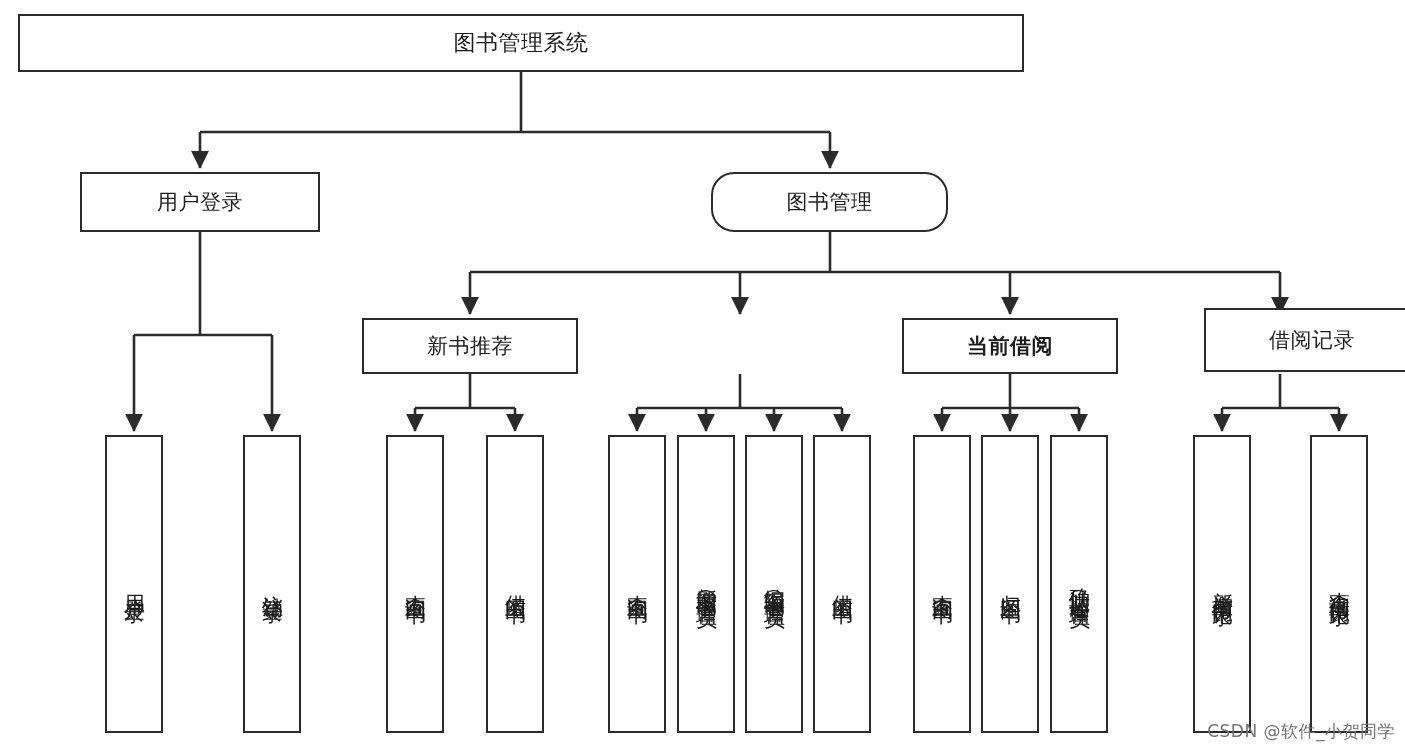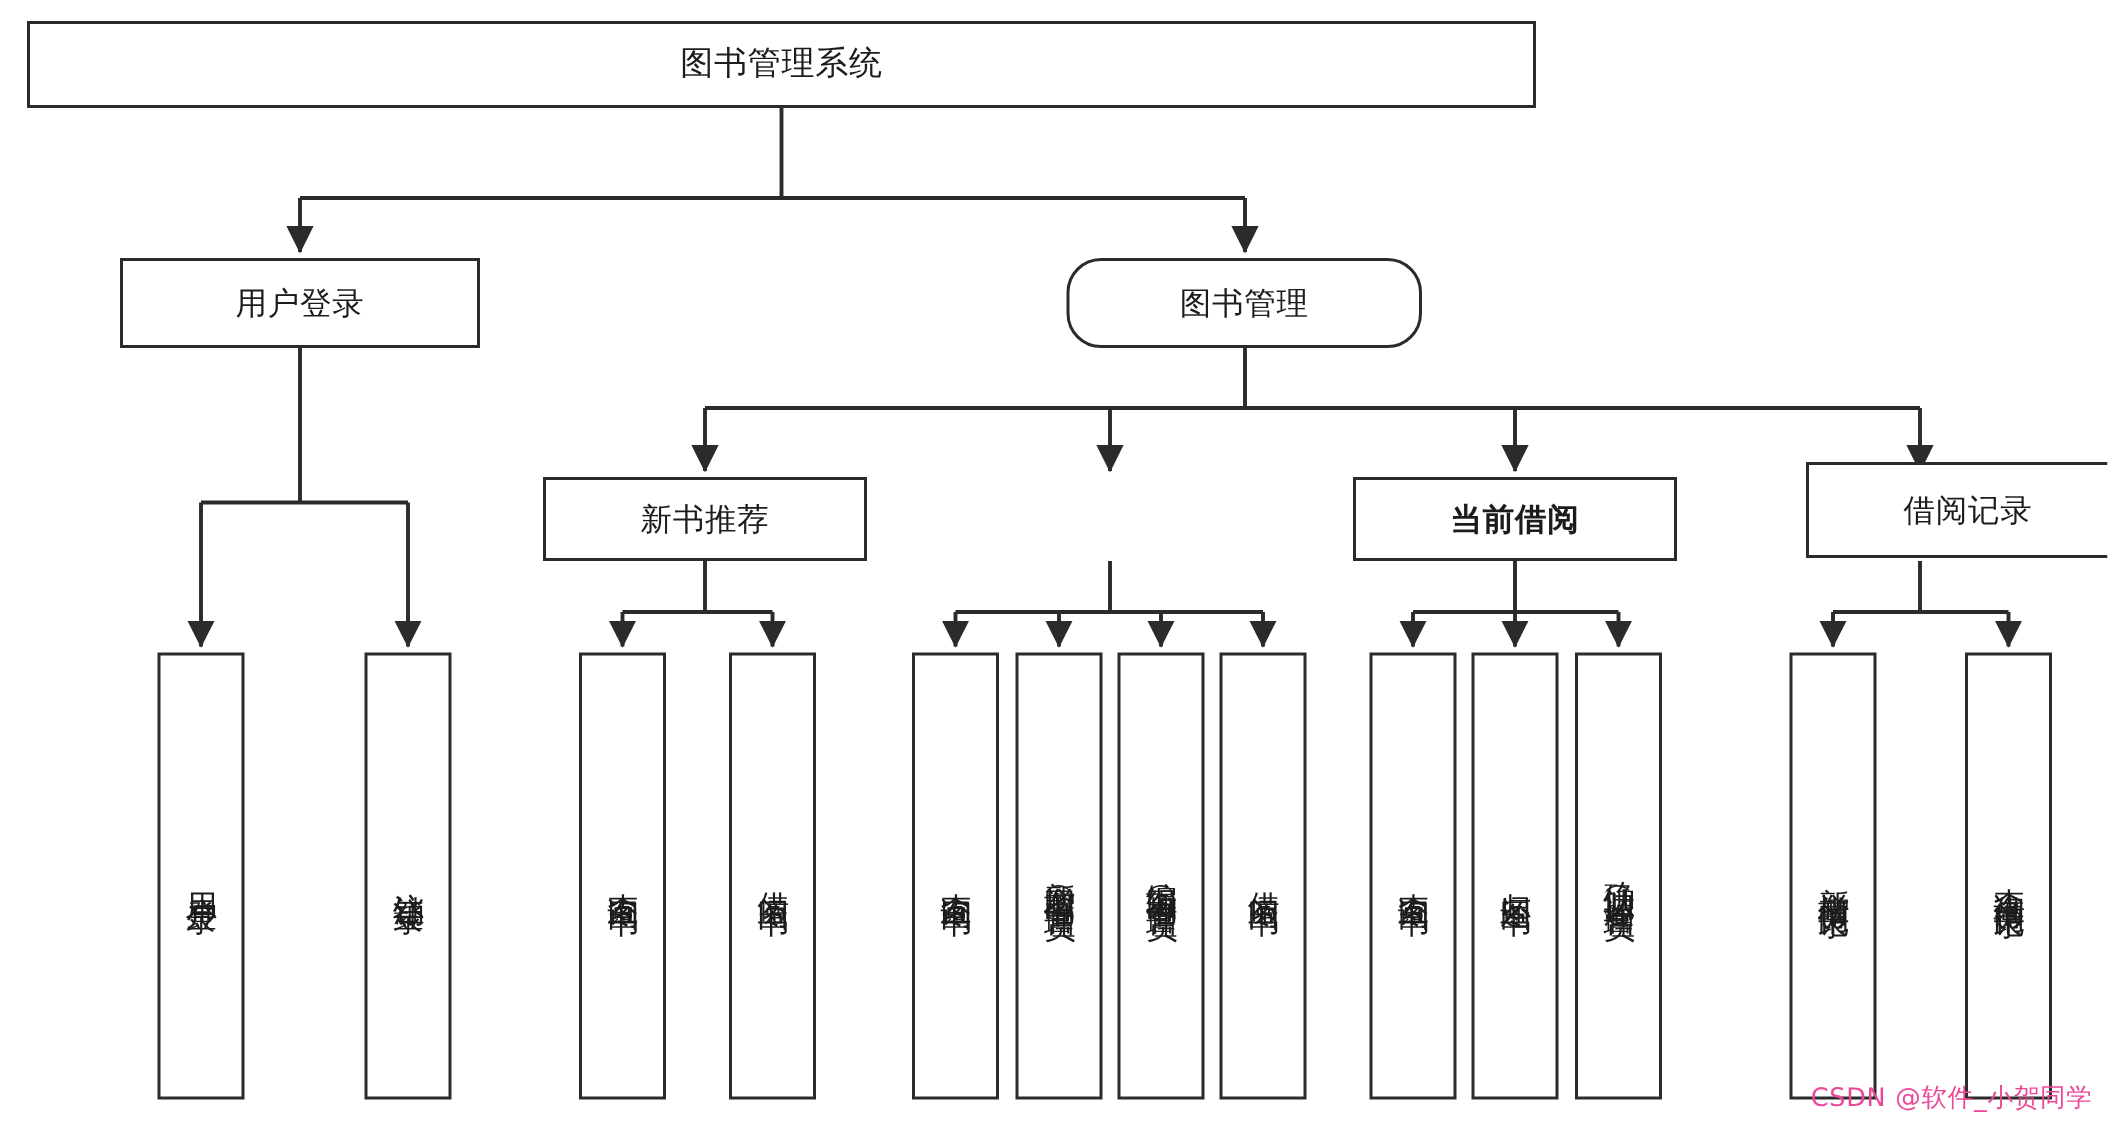--- a/index.html
+++ b/index.html
@@ -53,21 +53,21 @@
     line-height: 1;
   }
   .node.root .node-label {
     font-size: 22px;
   }
   .watermark {
     position: absolute;
     right: 10px;
     bottom: 4px;
     font-size: 17px;
-    color: #ec4899;
+    color: #737373;
     z-index: 5;
     white-space: nowrap;
     letter-spacing: 0.5px;
   }
 </style>
 </head>
 <body>
 
 <div id="canvas">
 

